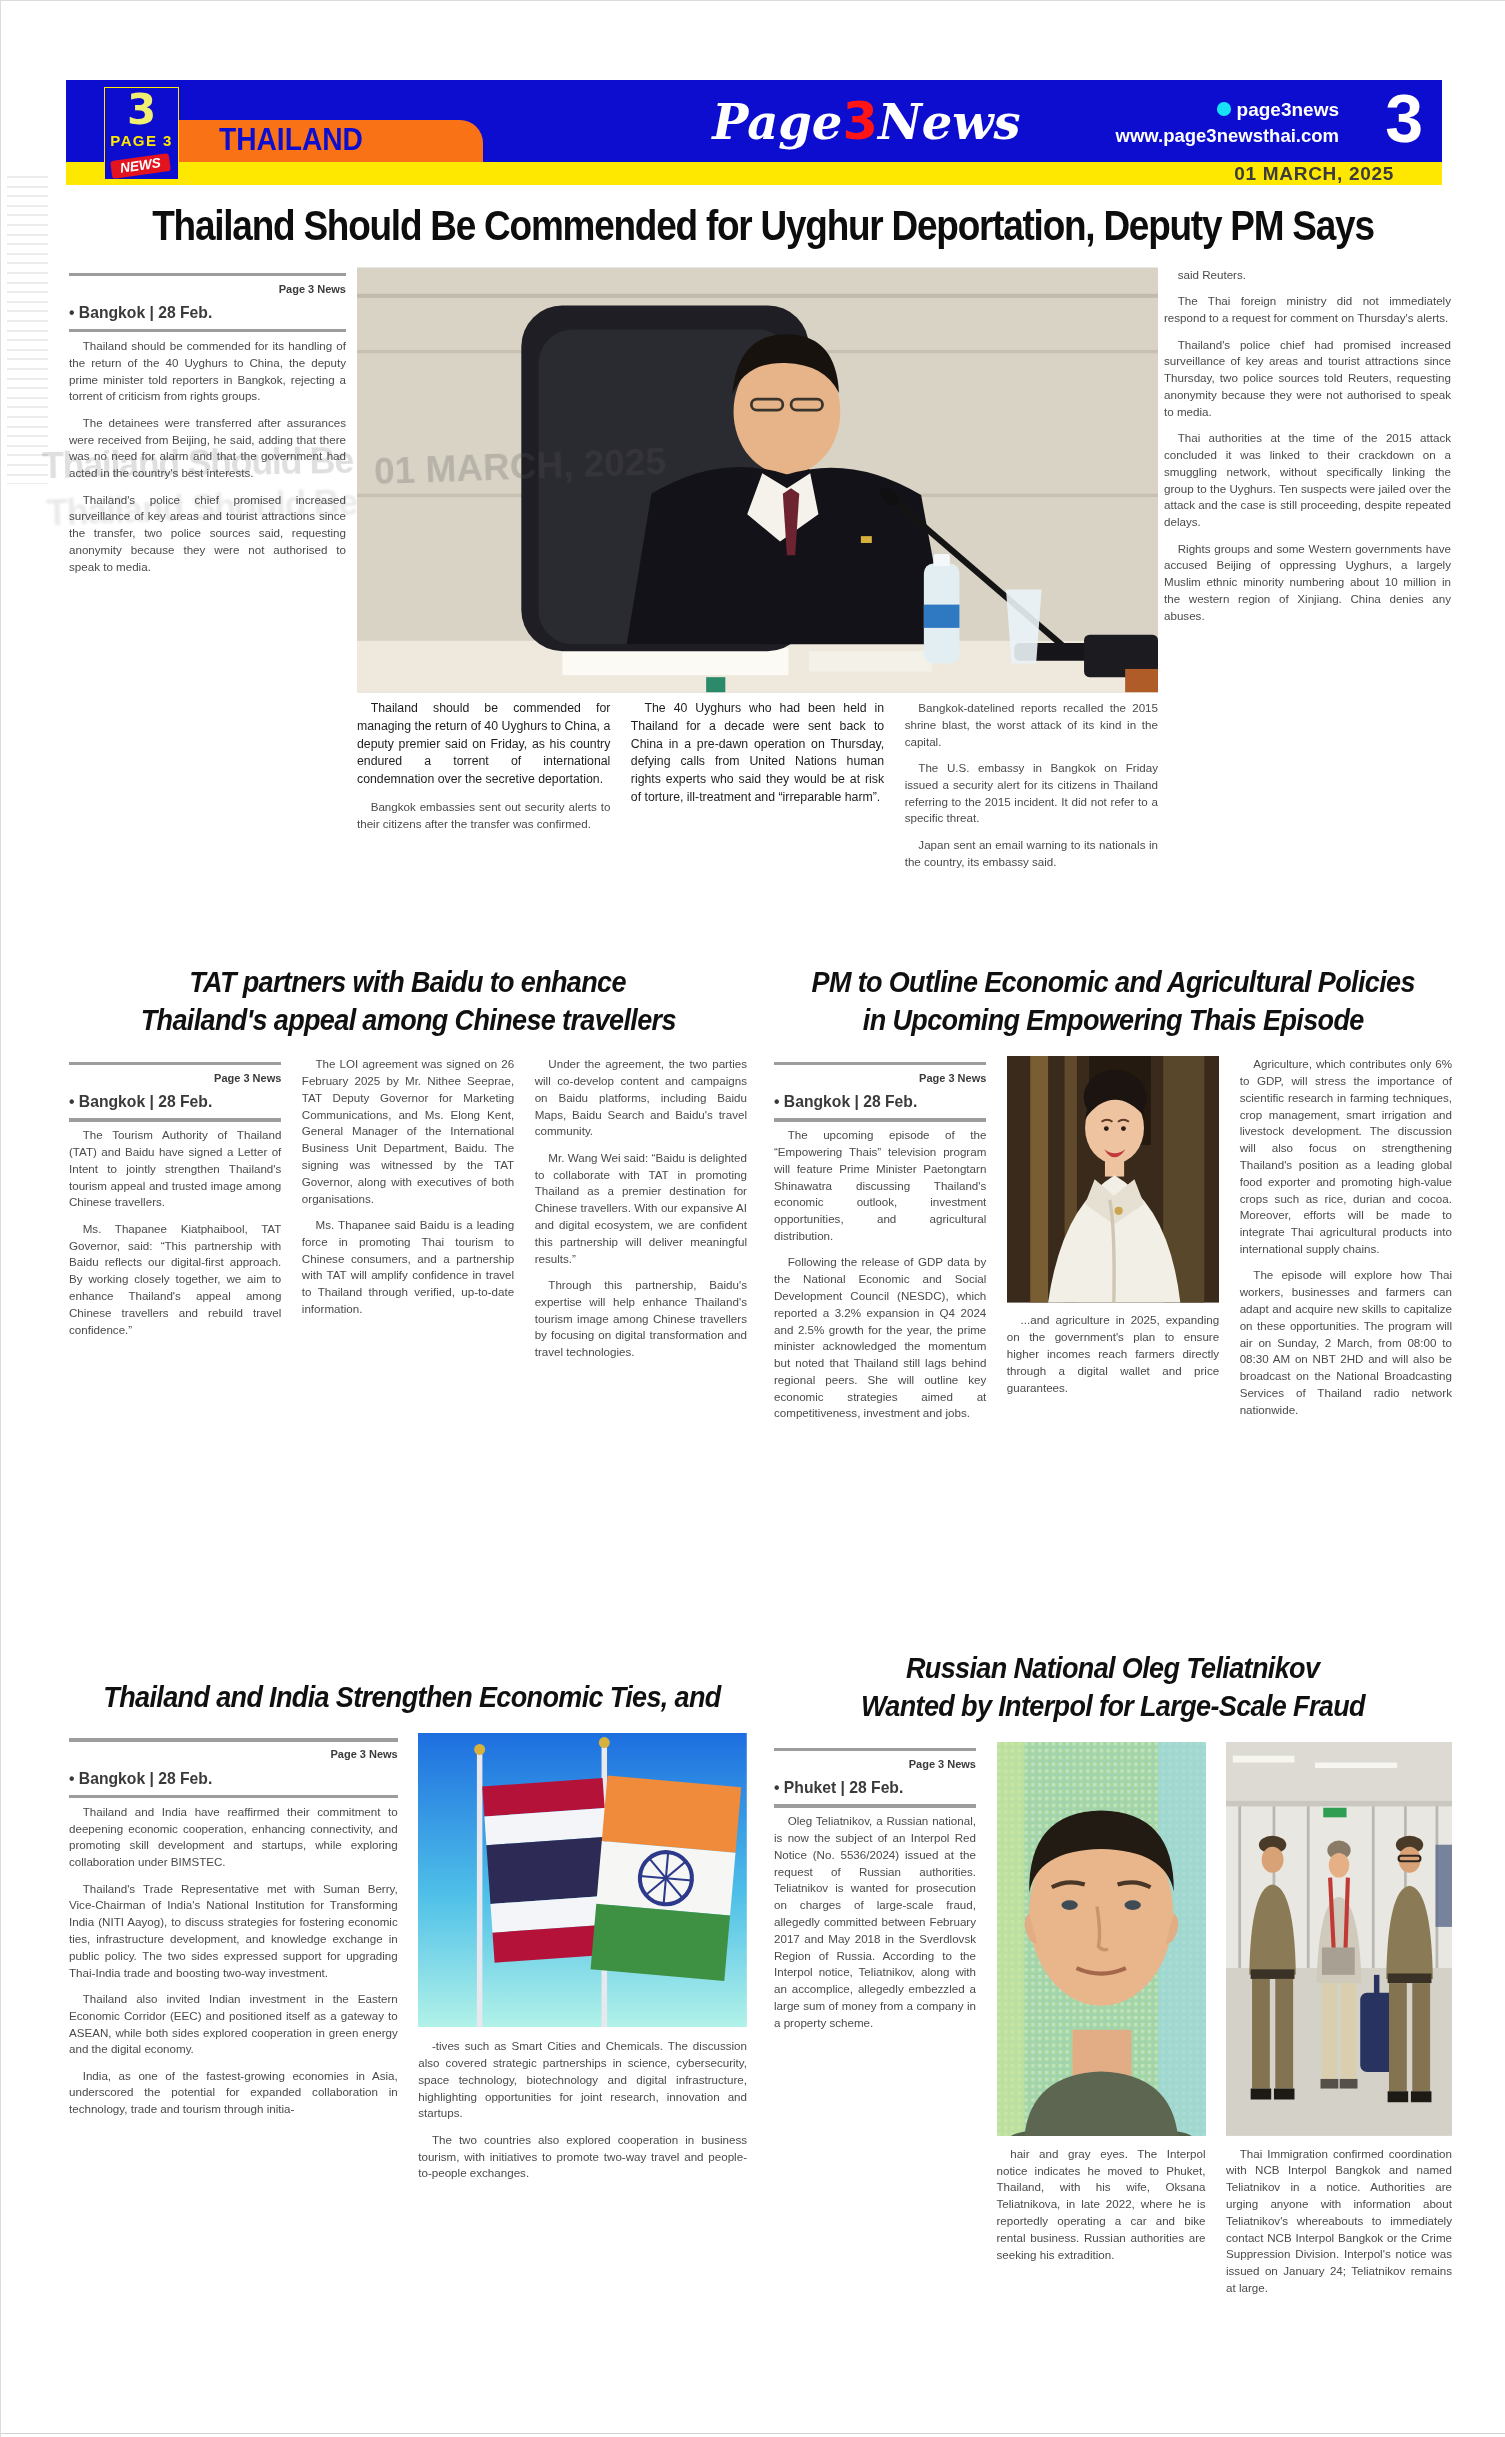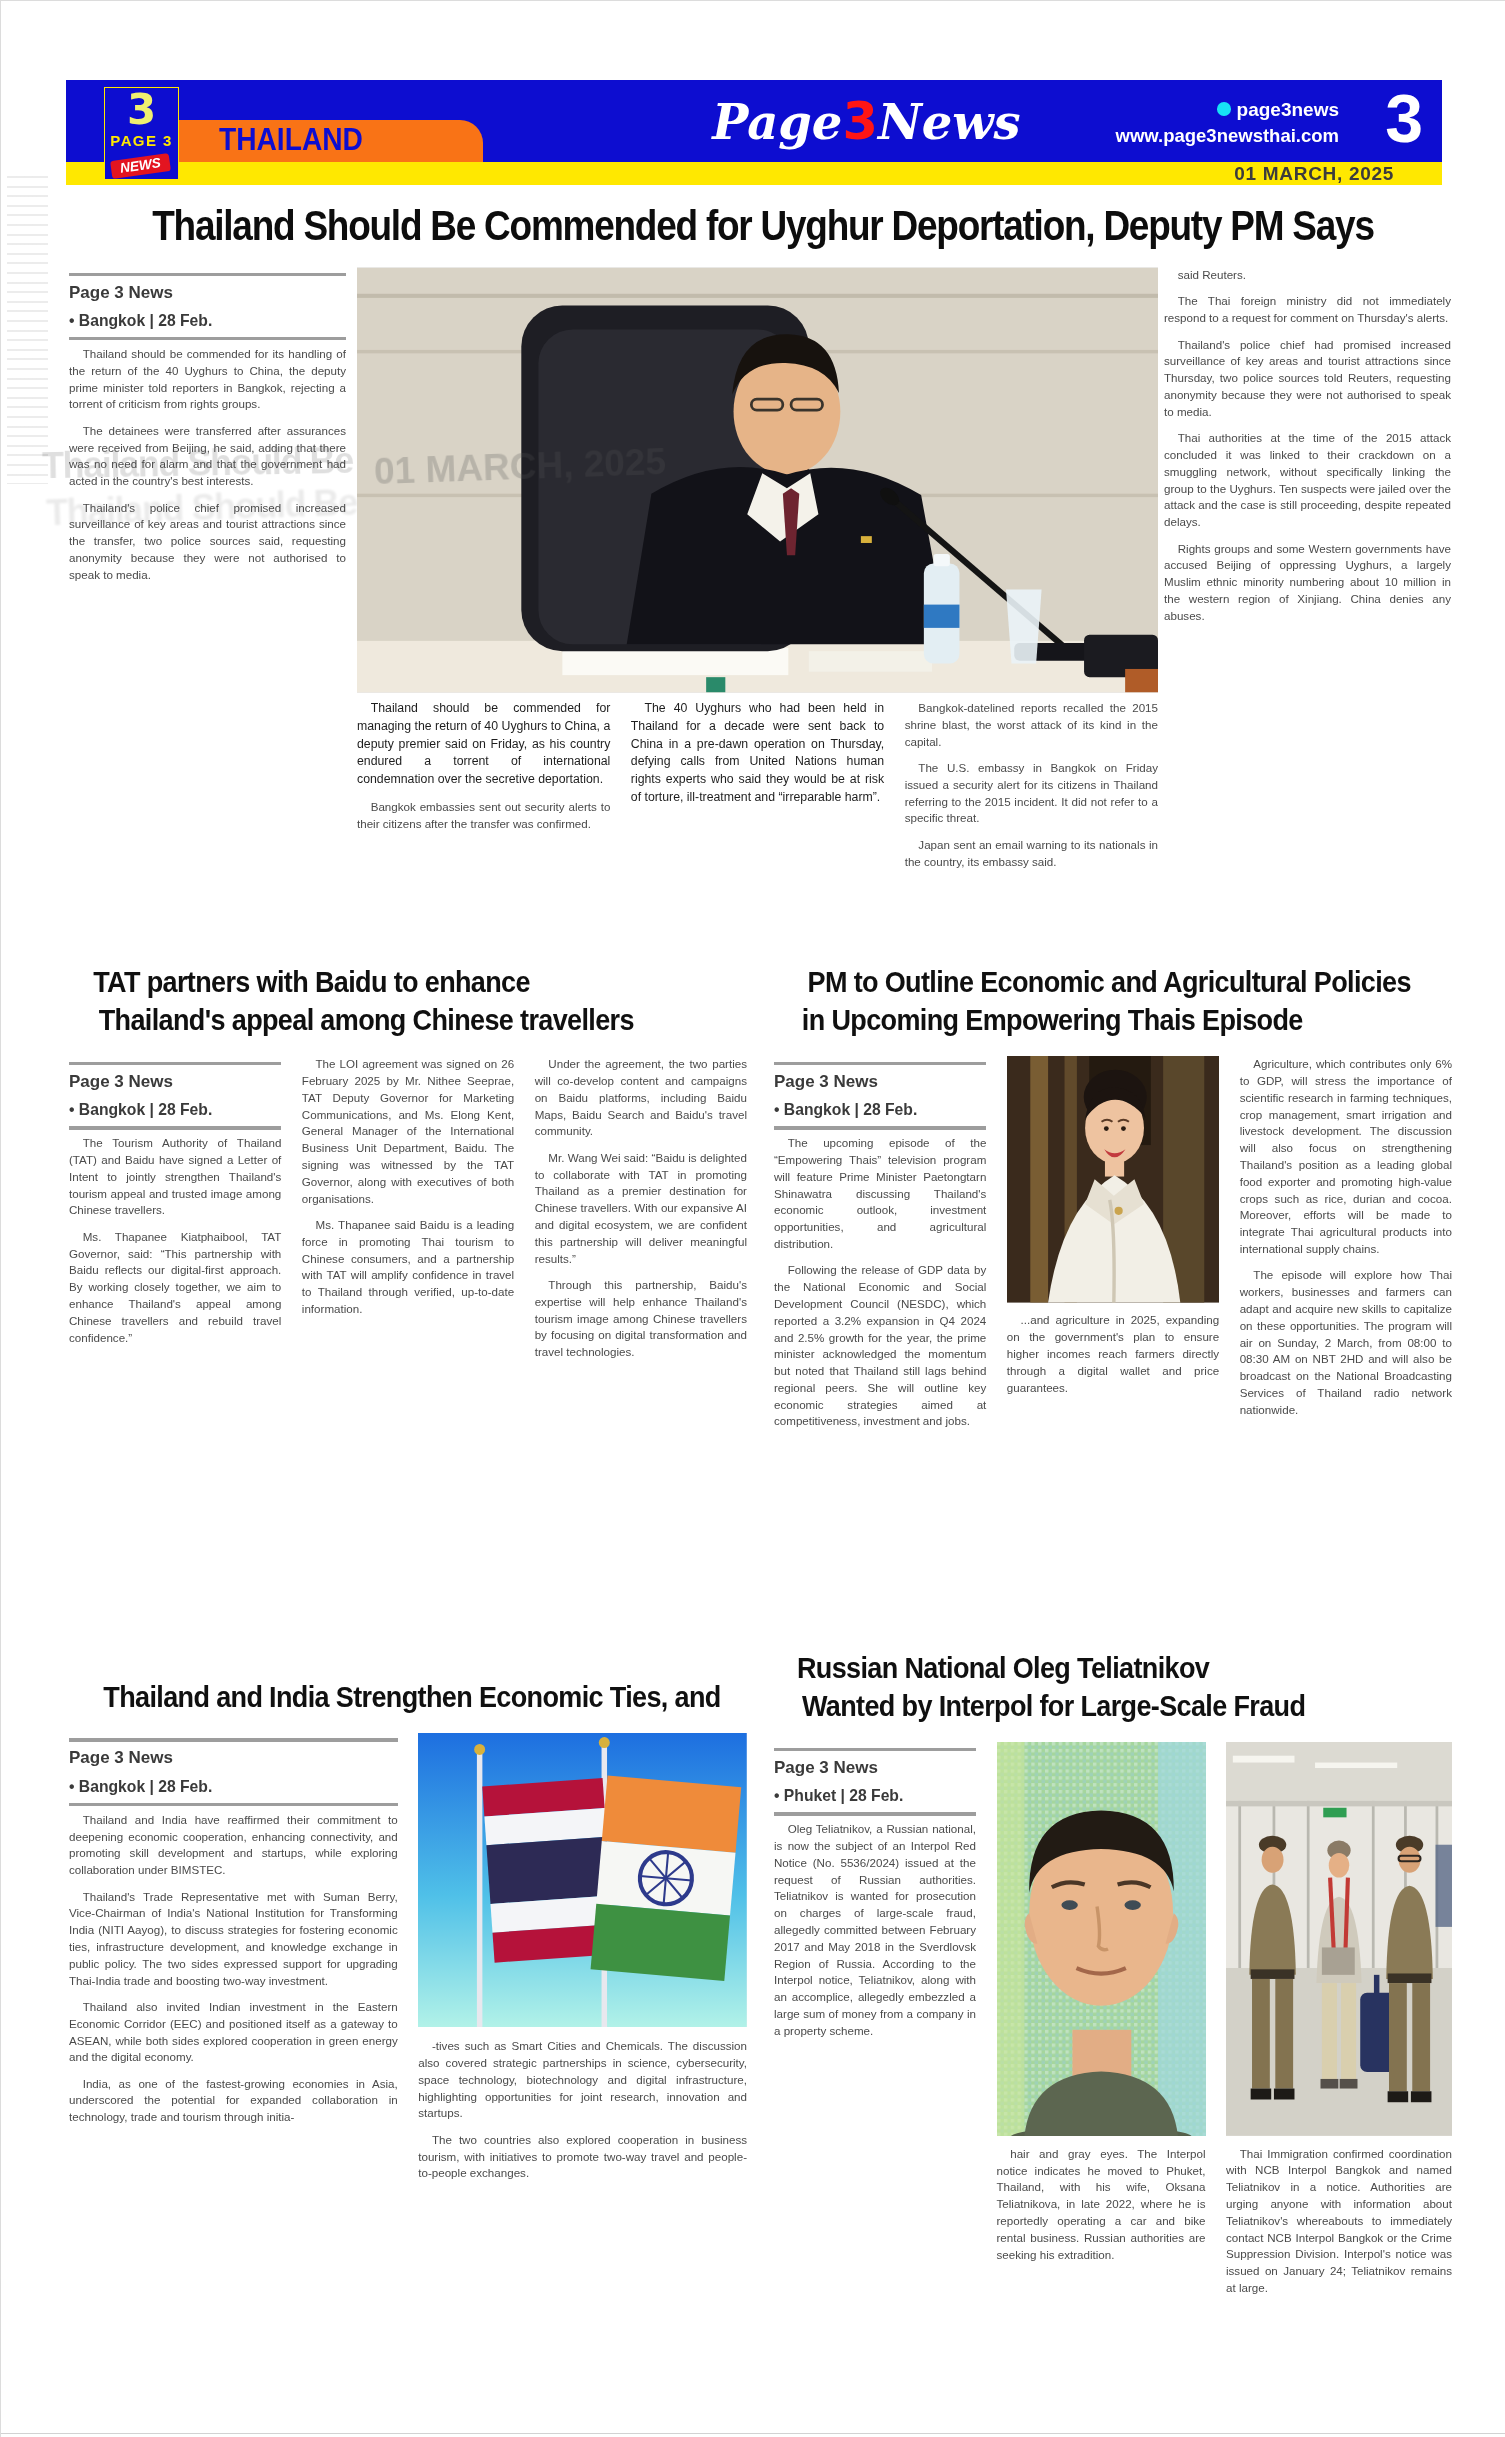--- a/index.html
+++ b/index.html
@@ -30,31 +30,31 @@
   .hdr-right{position:absolute;right:103px;top:19px;text-align:right;color:#fff;font-weight:bold;}
   .hdr-right .hndl{font-size:19px;}
   .hdr-right .dot{display:inline-block;width:13.7px;height:13.7px;border-radius:50%;background:#17e2f5;margin-right:5.5px;}
   .hdr-right .url{font-size:18.5px;margin-top:4.1px;}
   .bigpage{position:absolute;right:19px;top:1.4px;color:#fff;font-size:68px;font-weight:bold;line-height:75px;}
 
   
   .mainhl{position:absolute;left:68px;top:201px;width:1369px;text-align:center;}
   .mainhl span{display:inline-block;white-space:nowrap;transform:scaleX(.88);transform-origin:center;
                font-size:42px;font-weight:bold;letter-spacing:-1.4px;color:#0d0d0d;}
-  .subhl{margin:0 0 9.6px 0;}
+  .subhl{text-align:center;margin:0 0 9.6px 0;font-style:italic;}
   .subhl div{line-height:1.28;}
   .subhl span{display:inline-block;white-space:nowrap;transform:scaleX(.9);transform-origin:center;
               font-size:30px;font-weight:bold;letter-spacing:-0.7px;color:#101010;}
 
   
   .abs{position:absolute;}
   .cols{display:flex;gap:20.5px;align-items:flex-start;}
   .col{flex:1;min-width:0;}
   .rule{height:3.4px;background:#9d9d9d;margin:5.5px 0;}
-  .byline{font-size:17px;font-weight:bold;text-align:left;color:#3a3a3a;filter:blur(0.3px);margin:6.8px 0 9.6px;}
+  .byline{font-size:11px;font-weight:bold;text-align:right;color:#3a3a3a;filter:blur(0.3px);margin:6.8px 0 9.6px;}
   .dateline{font-size:15.7px;font-weight:bold;color:#3a3a3a;filter:blur(0.3px);margin:4.1px 0 6.8px;}
   .para{font-size:11.6px;line-height:1.45;text-align:justify;color:#4a4a4a;margin:0 0 9.6px 0;
         filter:blur(0.3px);text-indent:13.7px;}
   .crisp .para:first-child{filter:blur(0.1px);color:#1e1e1e;font-size:12.3px;}
   figure{margin:0;}
   .photo{display:block;width:100%;height:auto;background:#eee;}
 
   
   .ghost{position:absolute;pointer-events:none;font-weight:bold;color:#000;white-space:nowrap;}
   .g1{left:41px;top:438px;font-size:36px;opacity:.12;transform:rotate(-1deg);letter-spacing:-1.4px;filter:blur(0.7px);width:712px;overflow:hidden;}

